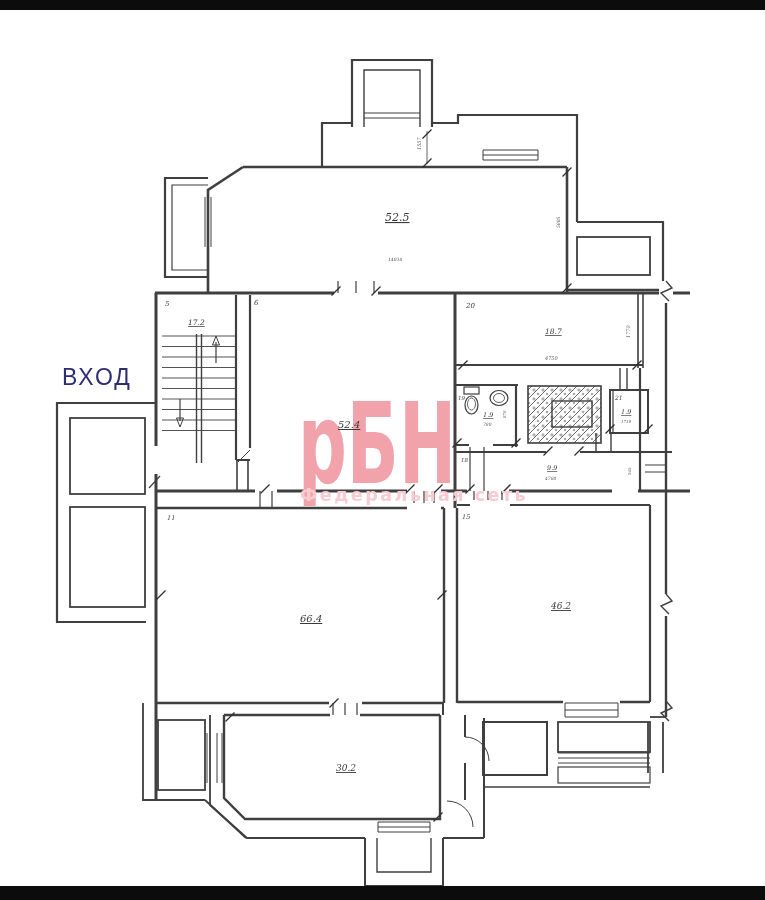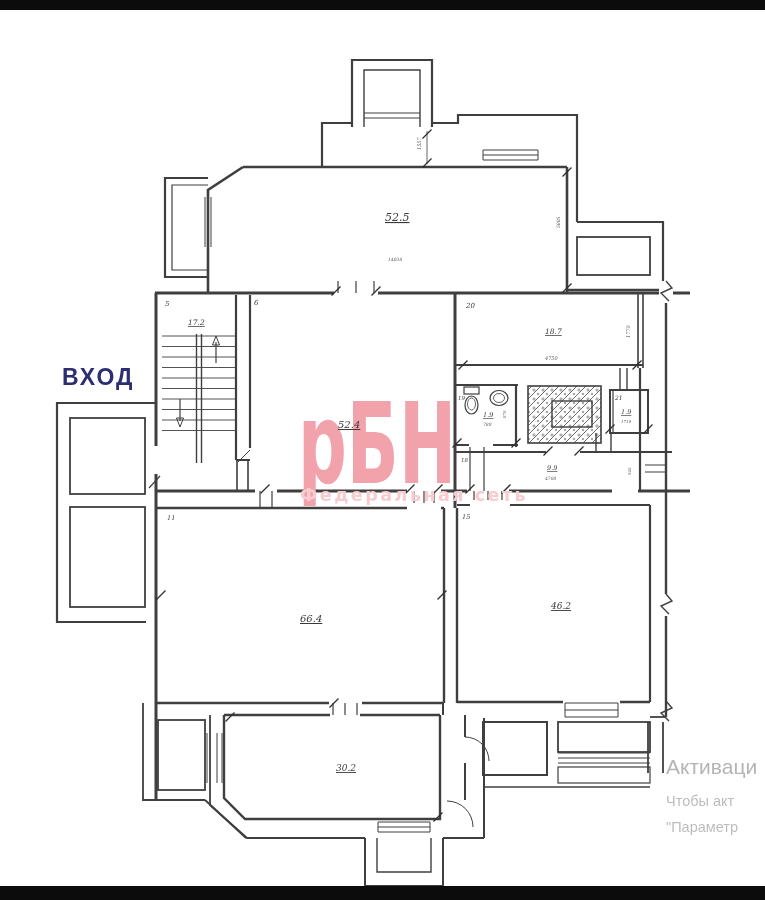--- a/index.html
+++ b/index.html
@@ -1,21 +1,21 @@
 <!DOCTYPE html>
 <html><head>
 <meta charset="utf-8">
 <style>
   html,body{margin:0;padding:0;background:#fff;}
   #stage{position:relative;width:765px;height:900px;background:#ffffff;overflow:hidden;
          font-family:"Liberation Sans",sans-serif;}
   .bar{position:absolute;left:0;width:765px;background:#0c0c0c;}
   #bar-top{top:0;height:10px;}
   #bar-bottom{top:886px;height:14px;}
-  #entrance{position:absolute;left:62px;top:364px;font-size:23px;font-weight:bold;
+  #entrance{position:absolute;left:62px;top:364px;font-size:23px;font-weight:normal;
             letter-spacing:2px;color:#2d2d72;}
   #activation{position:absolute;left:666px;top:755px;width:99px;overflow:hidden;}
   #activation .l1{font-size:21px;color:#b5b5b5;white-space:nowrap;margin-bottom:14px;}
   #activation .l2,#activation .l3{font-size:14.5px;color:#bdbdbd;white-space:nowrap;margin-bottom:10px;}
   svg{position:absolute;left:0;top:0;}
   svg text{fill:#3a3a3a;font-family:"DejaVu Serif",serif;font-style:italic;}
   text.area{text-decoration:underline;}
   text.dim{fill:#5a5a5a;font-style:italic;}
   #wm-logo{fill:#f2a2ab;font-family:"DejaVu Sans",sans-serif;font-style:normal;font-weight:bold;}
   #wm-sub{fill:#f7cbd0;font-family:"DejaVu Sans",sans-serif;font-style:normal;font-weight:bold;letter-spacing:2.5px;}
@@ -292,20 +292,15 @@
 
       <text x="462" y="519" font-size="6.5">15</text>
       <text class="area" x="551" y="609" font-size="9">46.2</text>
 
       <text class="area" x="336" y="771" font-size="9">30.2</text>
     </g>
   </svg>
 
   <div id="entrance">ВХОД</div>
 
-  <div id="activation">
-    <div class="l1">Активаци</div>
-    <div class="l2">Чтобы акт</div>
-    <div class="l3">"Параметр</div>
-  </div>
 
   <div id="bar-bottom" class="bar"></div>
 </div>
 
 </body></html>

